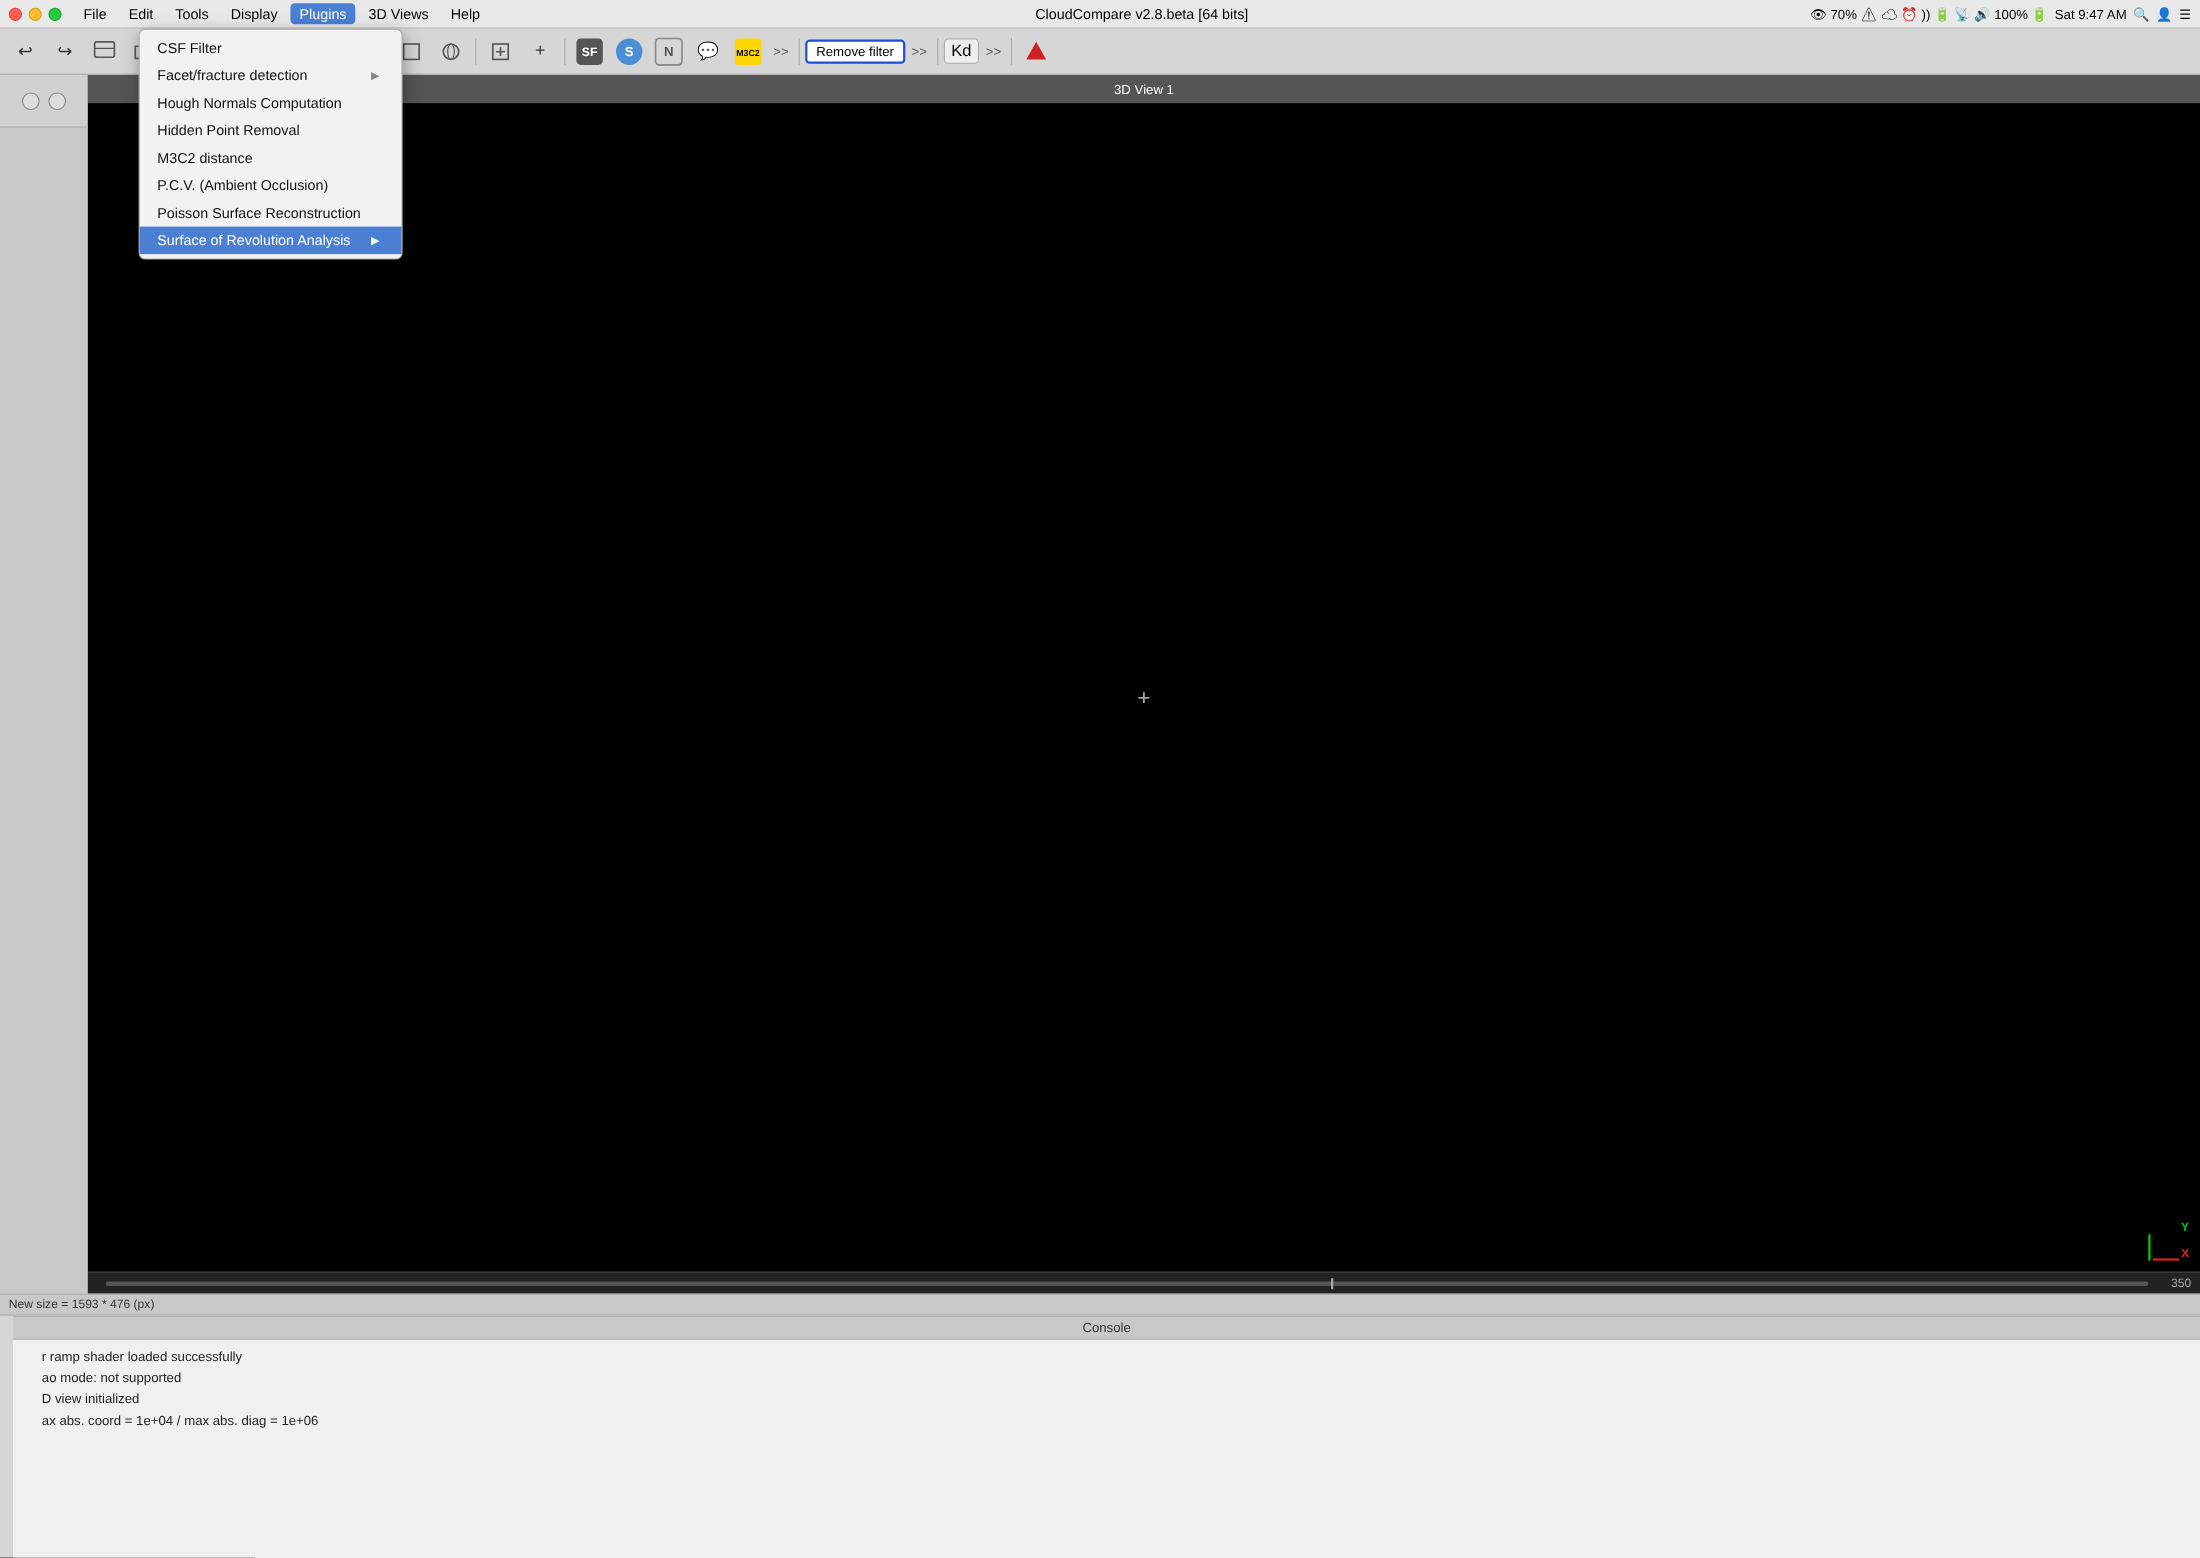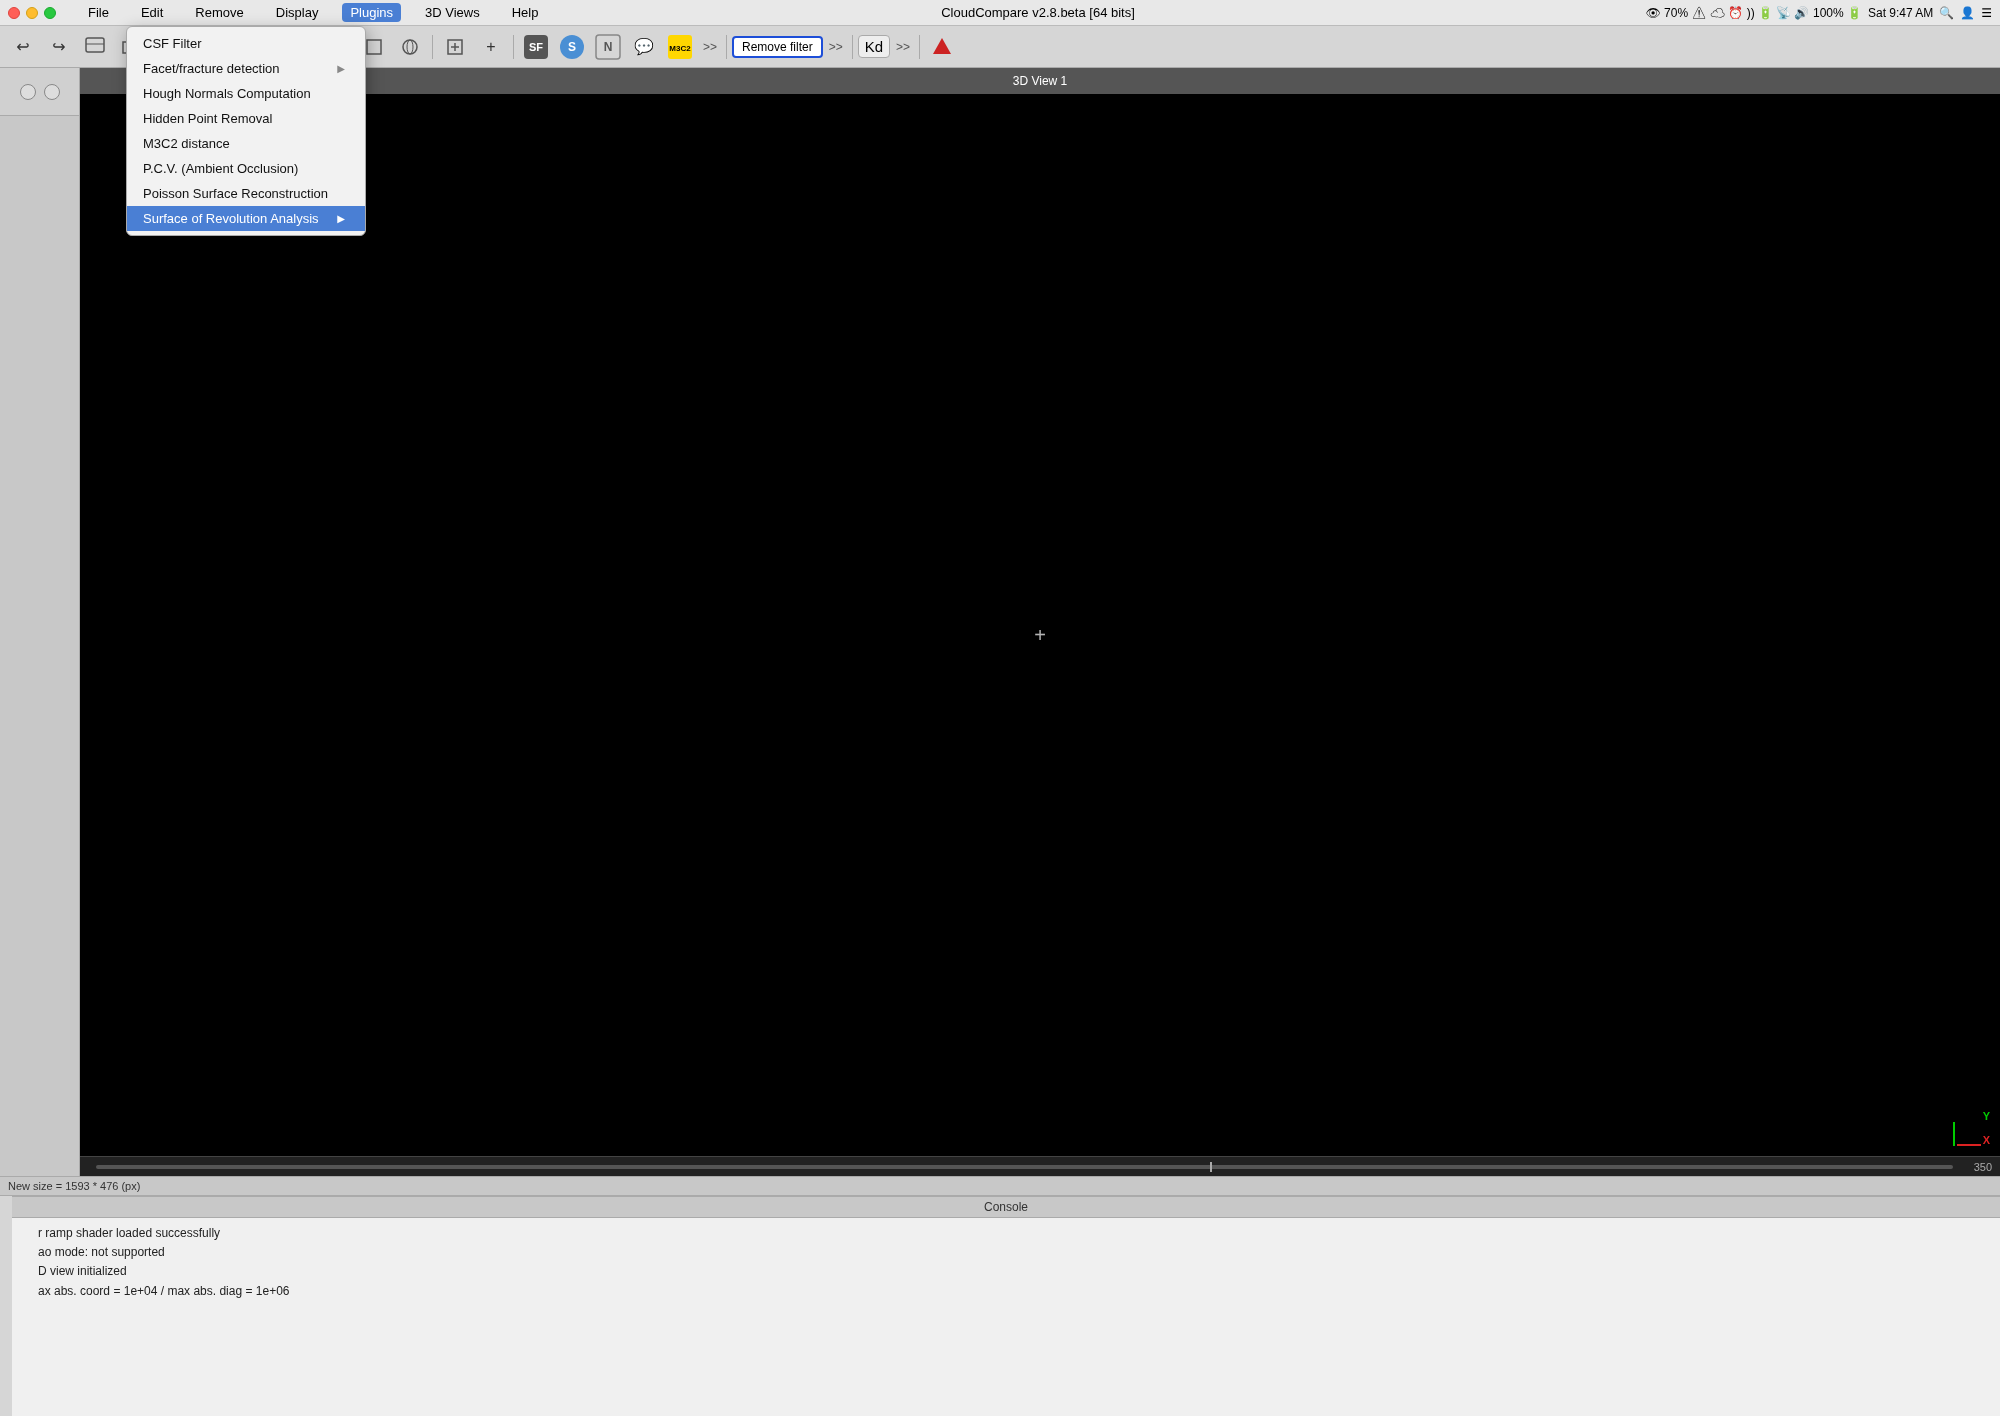--- a/index.html
+++ b/index.html
@@ -15,21 +15,21 @@
 
     
     .menu-bar {
       position: absolute;
       top: 0; left: 0; right: 0;
       height: 26px;
       background: #e8e8e8;
       display: flex;
       align-items: center;
       padding: 0 8px;
-      gap: 16px;
+      gap: 4px;
       border-bottom: 1px solid #bbb;
       z-index: 100;
     }
     .menu-bar-item {
       padding: 2px 8px;
       border-radius: 4px;
       font-size: 13px;
       color: #000;
       cursor: default;
       white-space: nowrap;
@@ -325,21 +325,21 @@
 <body>
 
 <div class="menu-bar">
   <div class="traffic-lights">
     <div class="traffic-light tl-red"></div>
     <div class="traffic-light tl-yellow"></div>
     <div class="traffic-light tl-green"></div>
   </div>
   <div class="menu-bar-item">File</div>
   <div class="menu-bar-item">Edit</div>
-  <div class="menu-bar-item">Remove</div>
+  <div class="menu-bar-item">Tools</div>
   <div class="menu-bar-item">Display</div>
   <div class="menu-bar-item active">Plugins</div>
   <div class="menu-bar-item">3D Views</div>
   <div class="menu-bar-item">Help</div>
   <div class="menu-bar-title">CloudCompare v2.8.beta [64 bits]</div>
   <div class="menu-bar-spacer"></div>
   <div class="menu-bar-right">
     <span>👁 70% ⚠ ☁ ⏰ )) 🔋 📡 🔊 100% 🔋</span>
     <span>Sat 9:47 AM</span>
     <span>🔍</span>

